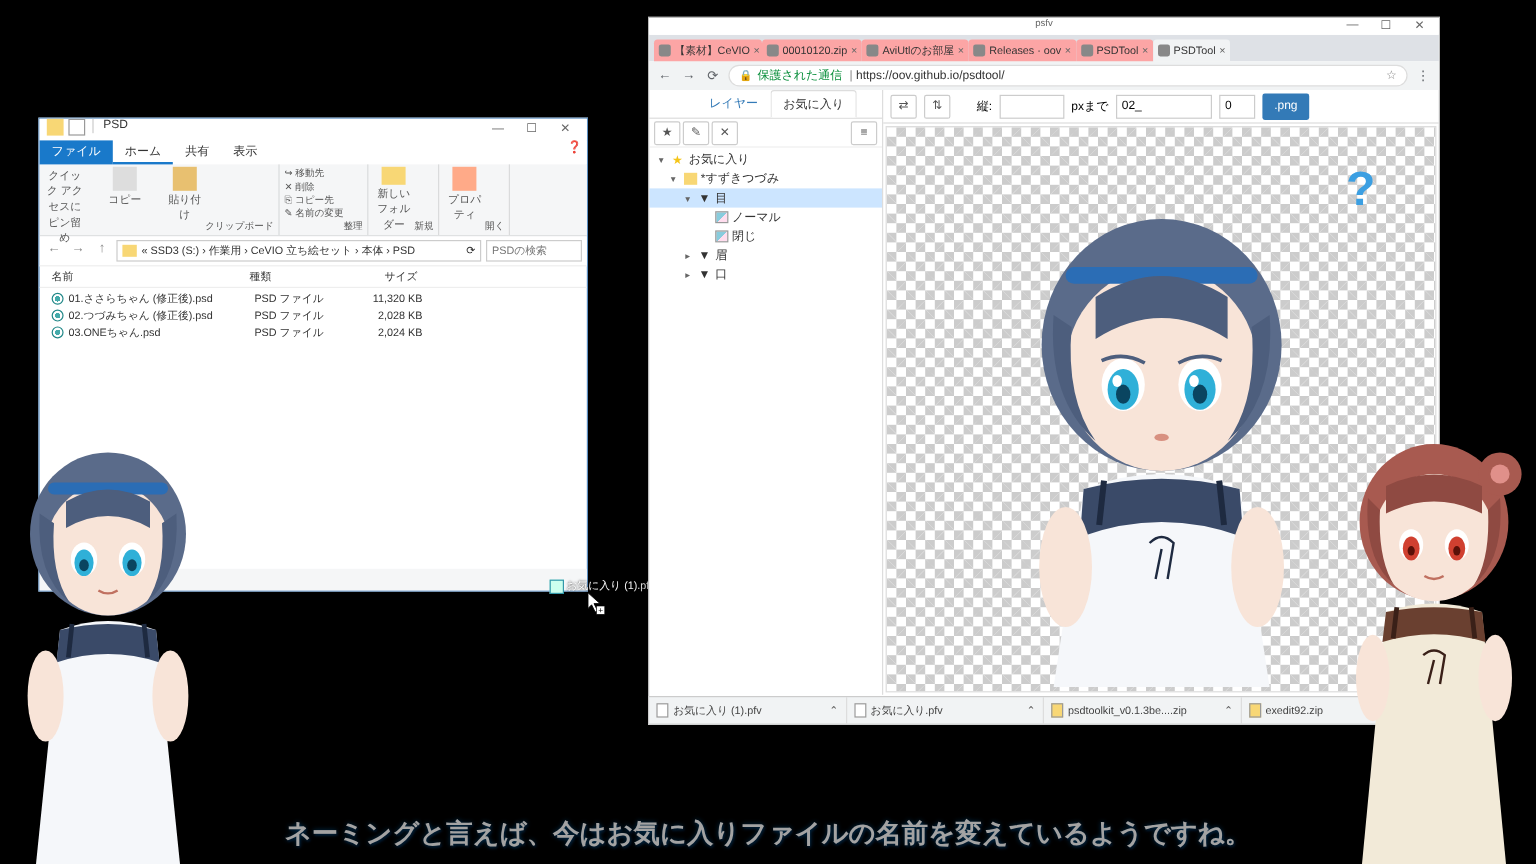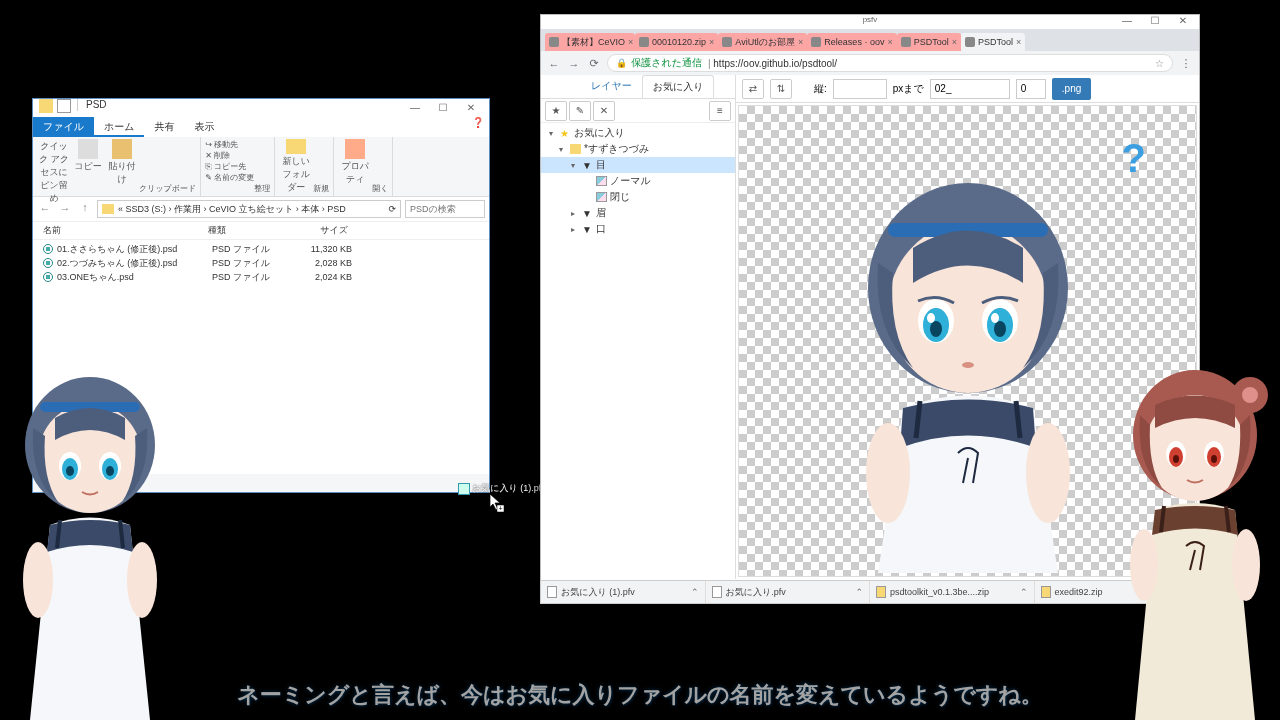--- a/index.html
+++ b/index.html
@@ -15,21 +15,21 @@
 .exp-title .winbtns { margin-left: auto; display: flex; }
 .exp-title .winbtn { width: 28px; height: 18px; text-align: center; font-size: 10px; color: #666; line-height: 18px; }
 .exp-tabs { height: 20px; display: flex; background: #fff; }
 .exp-tab { padding: 0 10px; font-size: 10px; line-height: 20px; color: #333; }
 .exp-tab.file { background: #1979ca; color: #fff; }
 .exp-tab.active { border-bottom: 2px solid #1979ca; }
 .exp-help { margin-left: auto; width: 20px; text-align: center; font-size: 10px; color: #1979ca; }
 .ribbon { height: 60px; background: #f5f6f7; border-bottom: 1px solid #dadbdc; display: flex; font-size: 9px; }
 .rib-grp { border-right: 1px solid #dadbdc; padding: 2px 4px; display: flex; justify-content: space-between; }
 .rib-grp .lbl { text-align: center; color: #555; font-size: 8px; margin-top: auto; }
-.rib-row { display: flex; gap: 0; }
+.rib-row { display: flex; gap: 16px; }
 .rib-big { display: flex; flex-direction: column; align-items: center; width: 34px; text-align: center; color: #555; }
 .rib-big .ico { width: 20px; height: 20px; background: #ddd; margin-bottom: 1px; }
 .rib-sm { font-size: 8px; color: #555; white-space: nowrap; }
 .addr { height: 25px; display: flex; align-items: center; padding: 0 4px; gap: 4px; background: #fff; border-bottom: 1px solid #eee; }
 .nav-arr { width: 16px; height: 16px; color: #888; font-size: 11px; text-align: center; }
 .addr-bar { flex: 1; border: 1px solid #ccc; height: 18px; display: flex; align-items: center; padding: 0 4px; font-size: 9px; color: #333; }
 .addr-bar .fo { width: 12px; height: 10px; background: #f8d775; margin-right: 4px; }
 .search { width: 80px; border: 1px solid #ccc; height: 18px; font-size: 9px; padding: 0 4px; color: #999; }
 .cols { height: 18px; display: flex; border-bottom: 1px solid #eee; font-size: 9px; color: #333; padding-left: 10px; }
 .cols > div { padding: 2px 0; }

